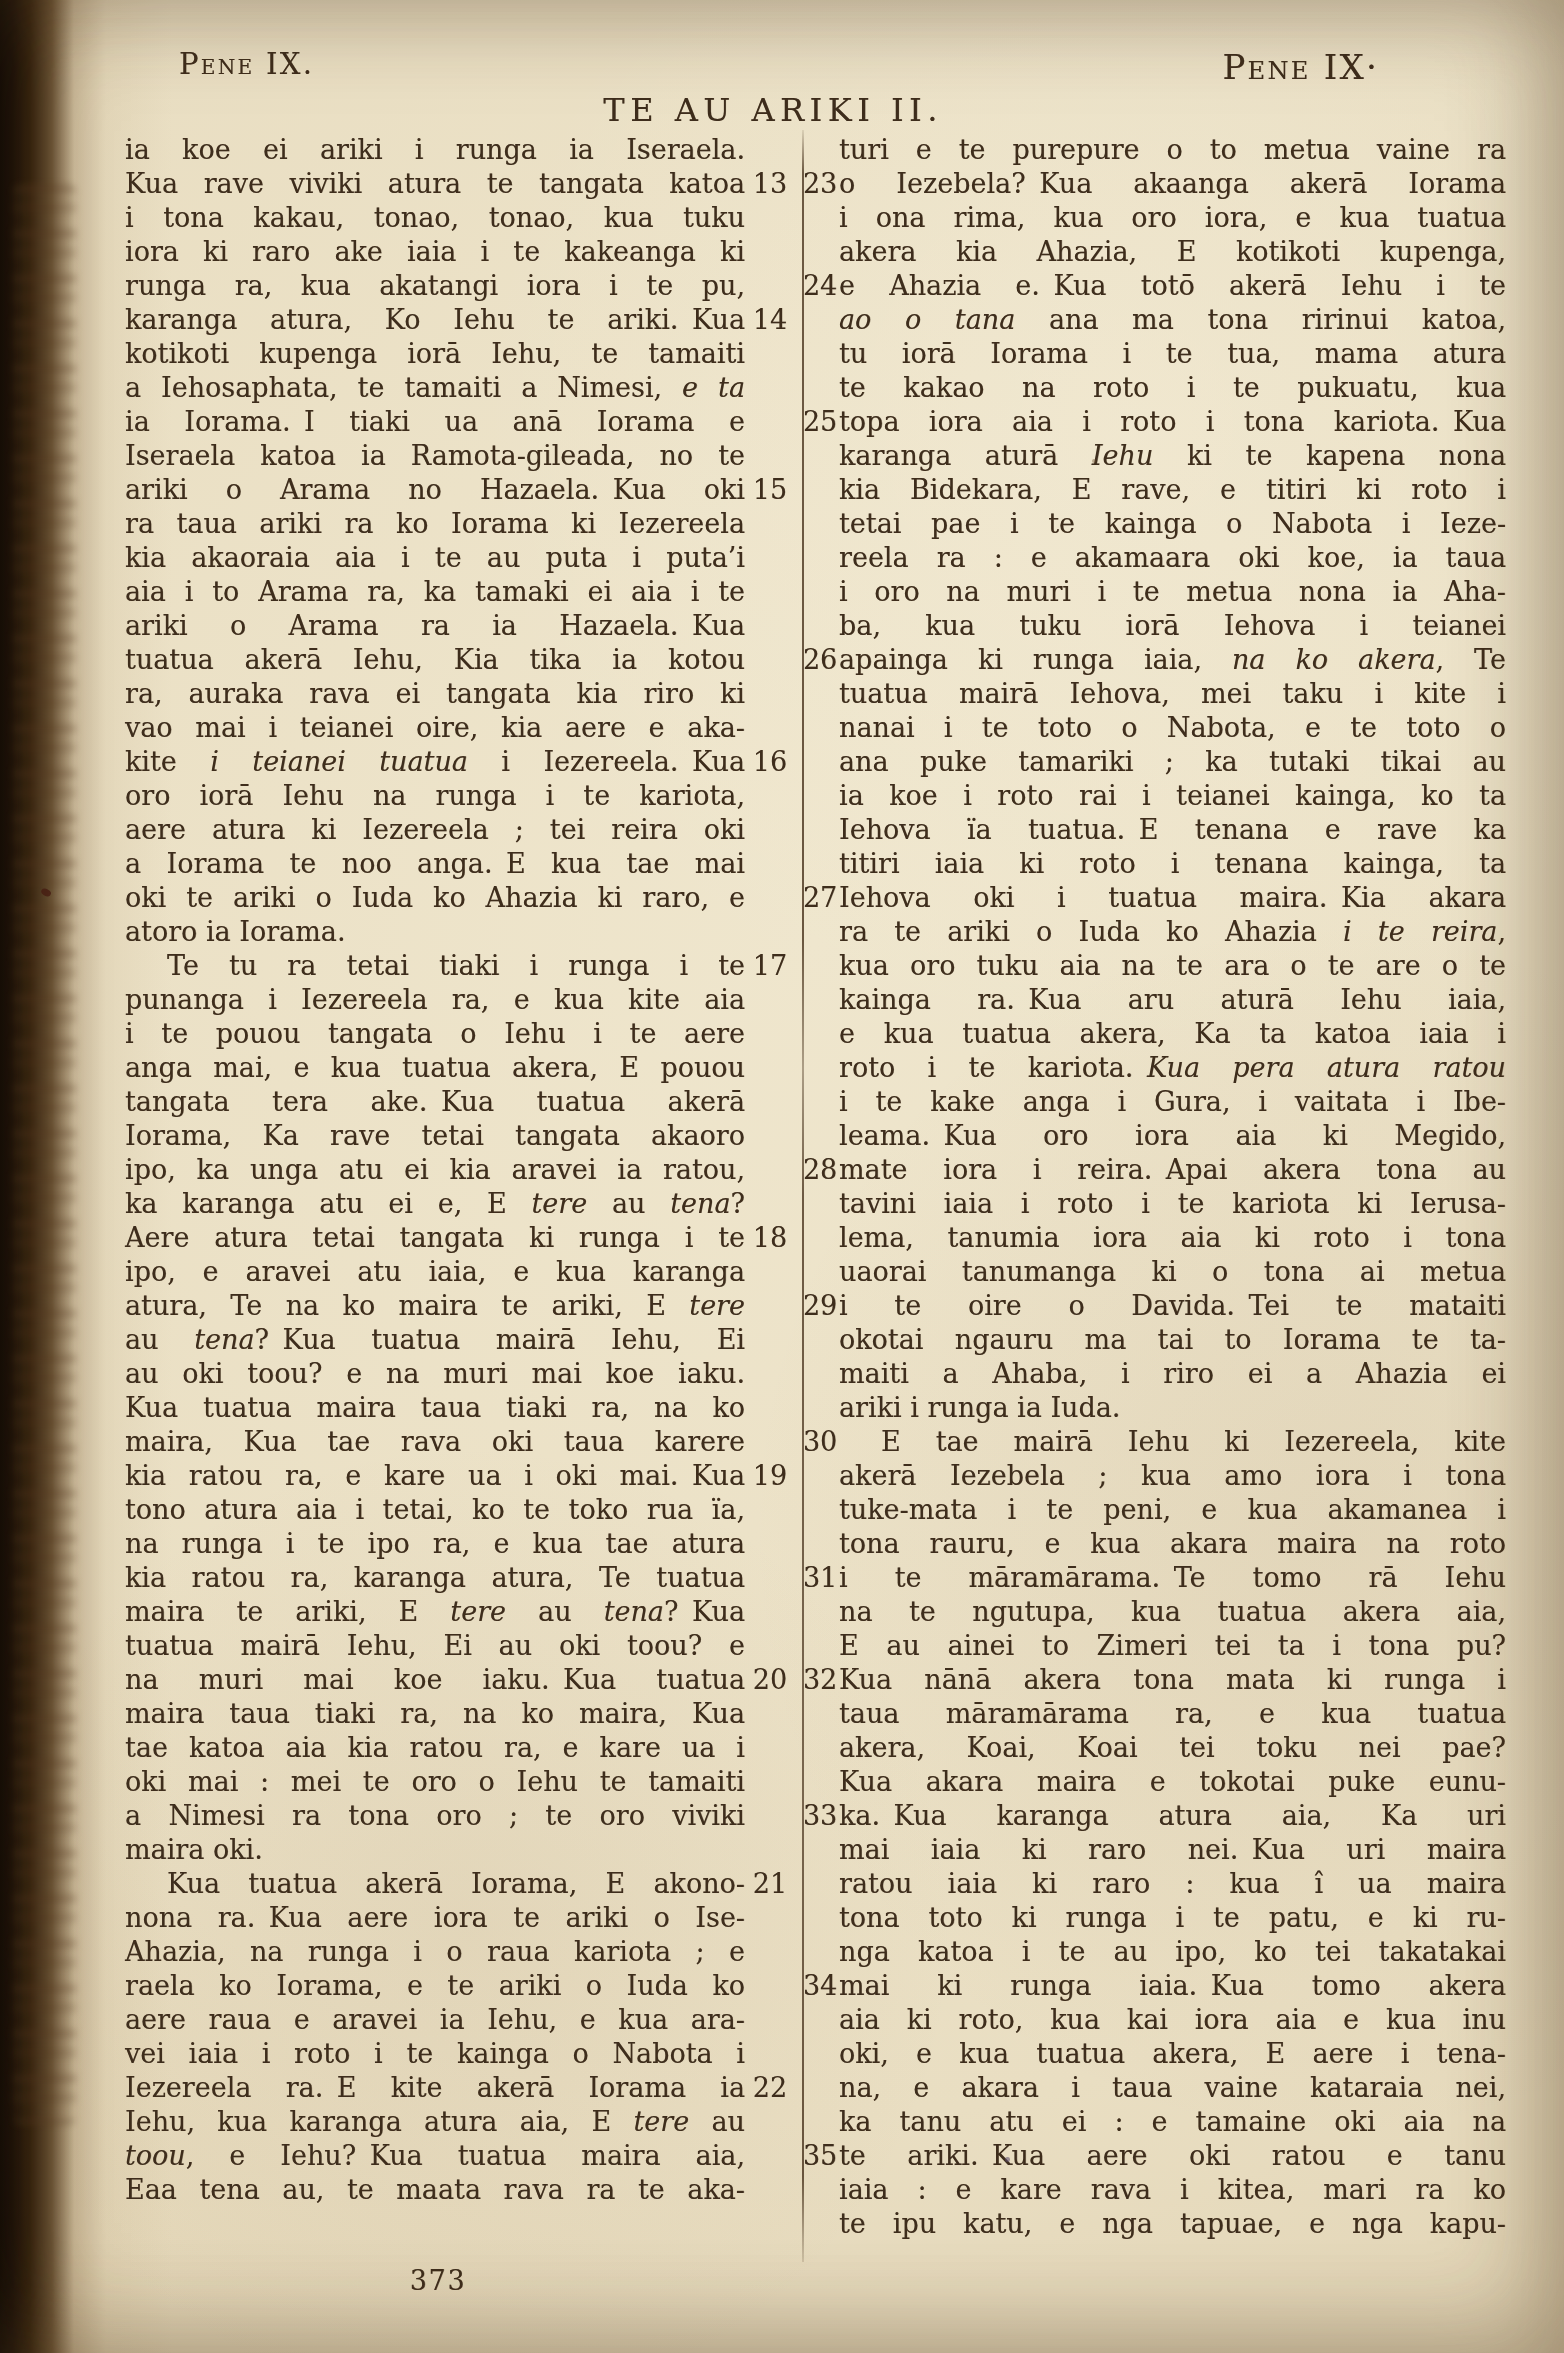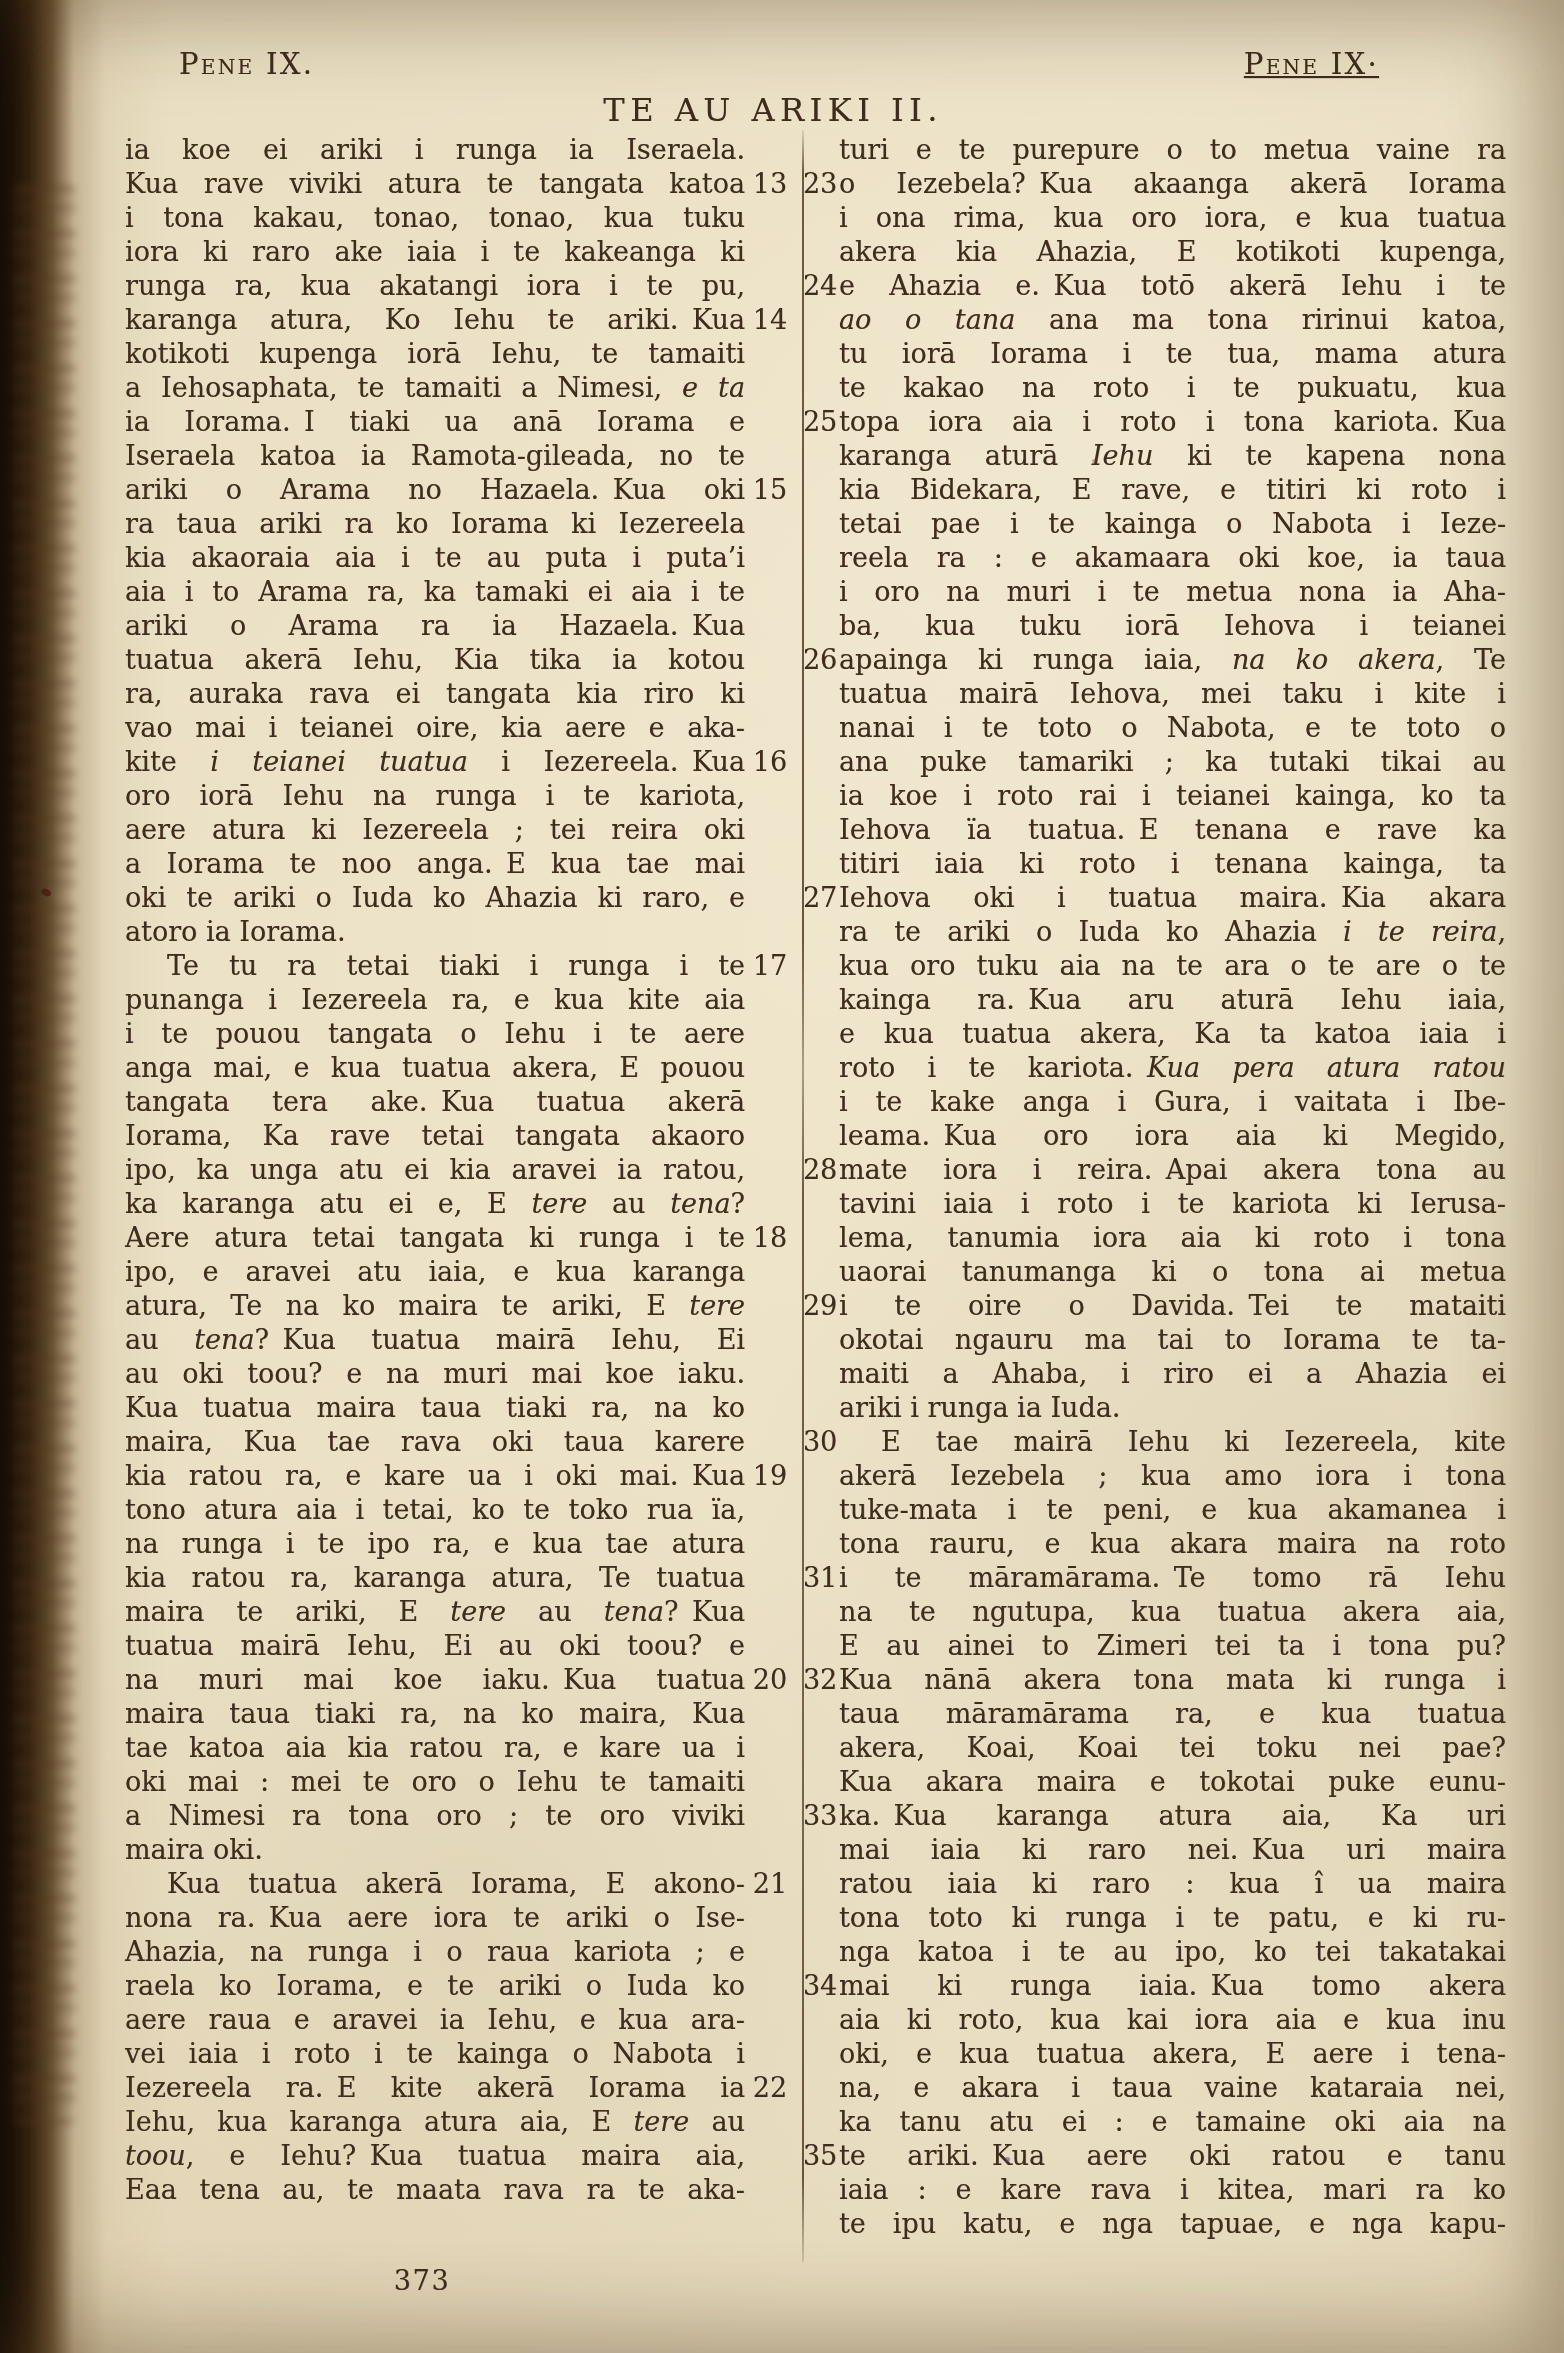--- a/index.html
+++ b/index.html
@@ -33,21 +33,21 @@
     background:repeating-linear-gradient(180deg,
       rgba(92,62,36,.40) 0px, rgba(92,62,36,.40) 8.6px,
       rgba(120,90,60,.10) 8.6px, rgba(120,90,60,.10) 19px,
       rgba(92,62,36,.30) 19px, rgba(92,62,36,.30) 29px,
       rgba(120,90,60,.07) 29px, rgba(120,90,60,.07) 45px);
     filter:blur(3.9px);opacity:.75;
   }
   .runhead{position:absolute;top:47px;color:var(--ink);text-shadow:0.3px 0.3px 0.5px rgba(62,45,28,.45);margin-left:41px;}
   .rh-left{left:138px;font-size:29px;font-variant:small-caps;letter-spacing:2.3px;}
   .rh-center{left:50%;transform:translateX(-50%);margin-left:-9.4px;font-size:32px;letter-spacing:5.5px;margin-top:44px;}
-  .rh-right{right:186px;font-size:29px;font-variant:small-caps;letter-spacing:2.3px;text-decoration:underline;}
+  .rh-right{right:186px;font-size:34px;font-variant:small-caps;letter-spacing:2.3px;}
   .divider{
     position:absolute;left:802px;top:130px;width:2.3px;height:2132px;
     background:linear-gradient(180deg,
       rgba(72,50,28,.10) 0%, rgba(72,50,28,.78) 2%,
       rgba(72,50,28,.80) 38%, rgba(72,50,28,.40) 44%,
       rgba(72,50,28,.78) 50%, rgba(72,50,28,.70) 78%,
       rgba(72,50,28,.80) 96%, rgba(72,50,28,.15) 100%);
   }
   .col{
     position:absolute;top:133px;color:var(--ink);
@@ -56,21 +56,21 @@
   }
   .col-left{left:125px;width:620px;}
   .col-right{left:839px;width:667px;}
   .tline{position:relative;height:34px;text-align:justify;text-align-last:justify;}
   .tline.end{text-align-last:left;}
   .tline.indent{text-indent:42px;}
   .vnum{position:absolute;top:0;text-indent:0;}
   .col-left .vnum{left:100%;margin-left:7.8px;width:45px;text-align:right;}
   .col-right .vnum{right:100%;margin-right:3.1px;width:33px;text-align:left;}
   .pagenum{
-    position:absolute;left:350px;top:2265px;width:144px;text-align:center;
+    position:absolute;left:366px;top:2265px;width:144px;text-align:center;
     font-size:27px;color:var(--ink);letter-spacing:1.6px;
     text-shadow:0.3px 0.3px 0.5px rgba(62,45,28,.42);
   }
   .speck1{position:absolute;left:41px;top:889px;width:10.2px;height:7px;background:#4a2015;border-radius:60% 40% 55% 45%;transform:rotate(38deg);opacity:.85;}
   .speck2{position:absolute;left:1005px;top:2157px;width:4.7px;height:4.7px;background:#5a4a6e;border-radius:50%;opacity:.55;}
   .speck3{position:absolute;left:1092px;top:459px;width:3.9px;height:3.9px;background:#6e5030;border-radius:50%;opacity:.4;}
   i{font-style:italic;}
 </style>
 </head>
 <body>

